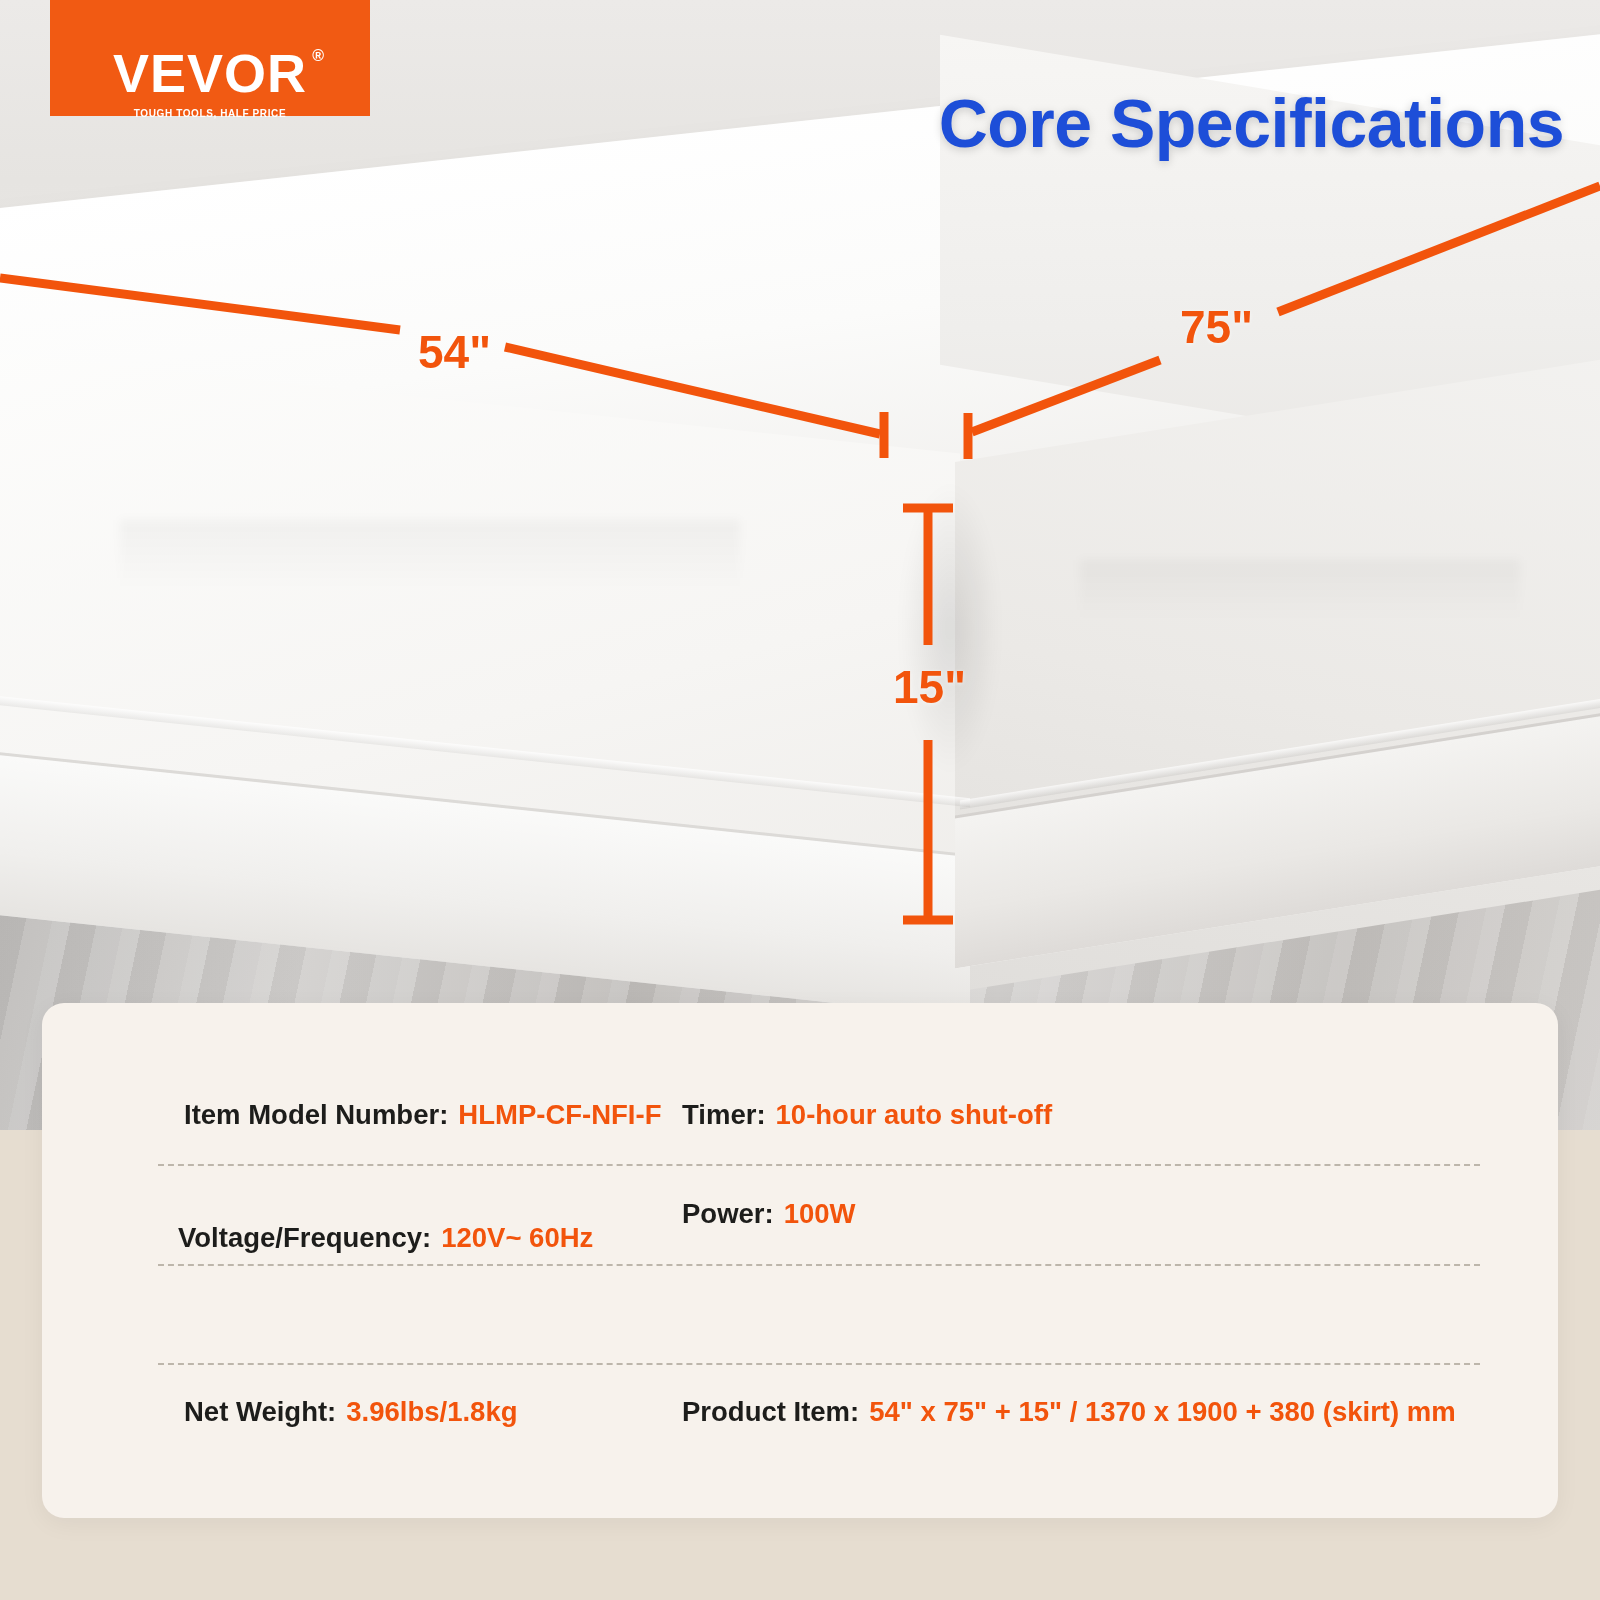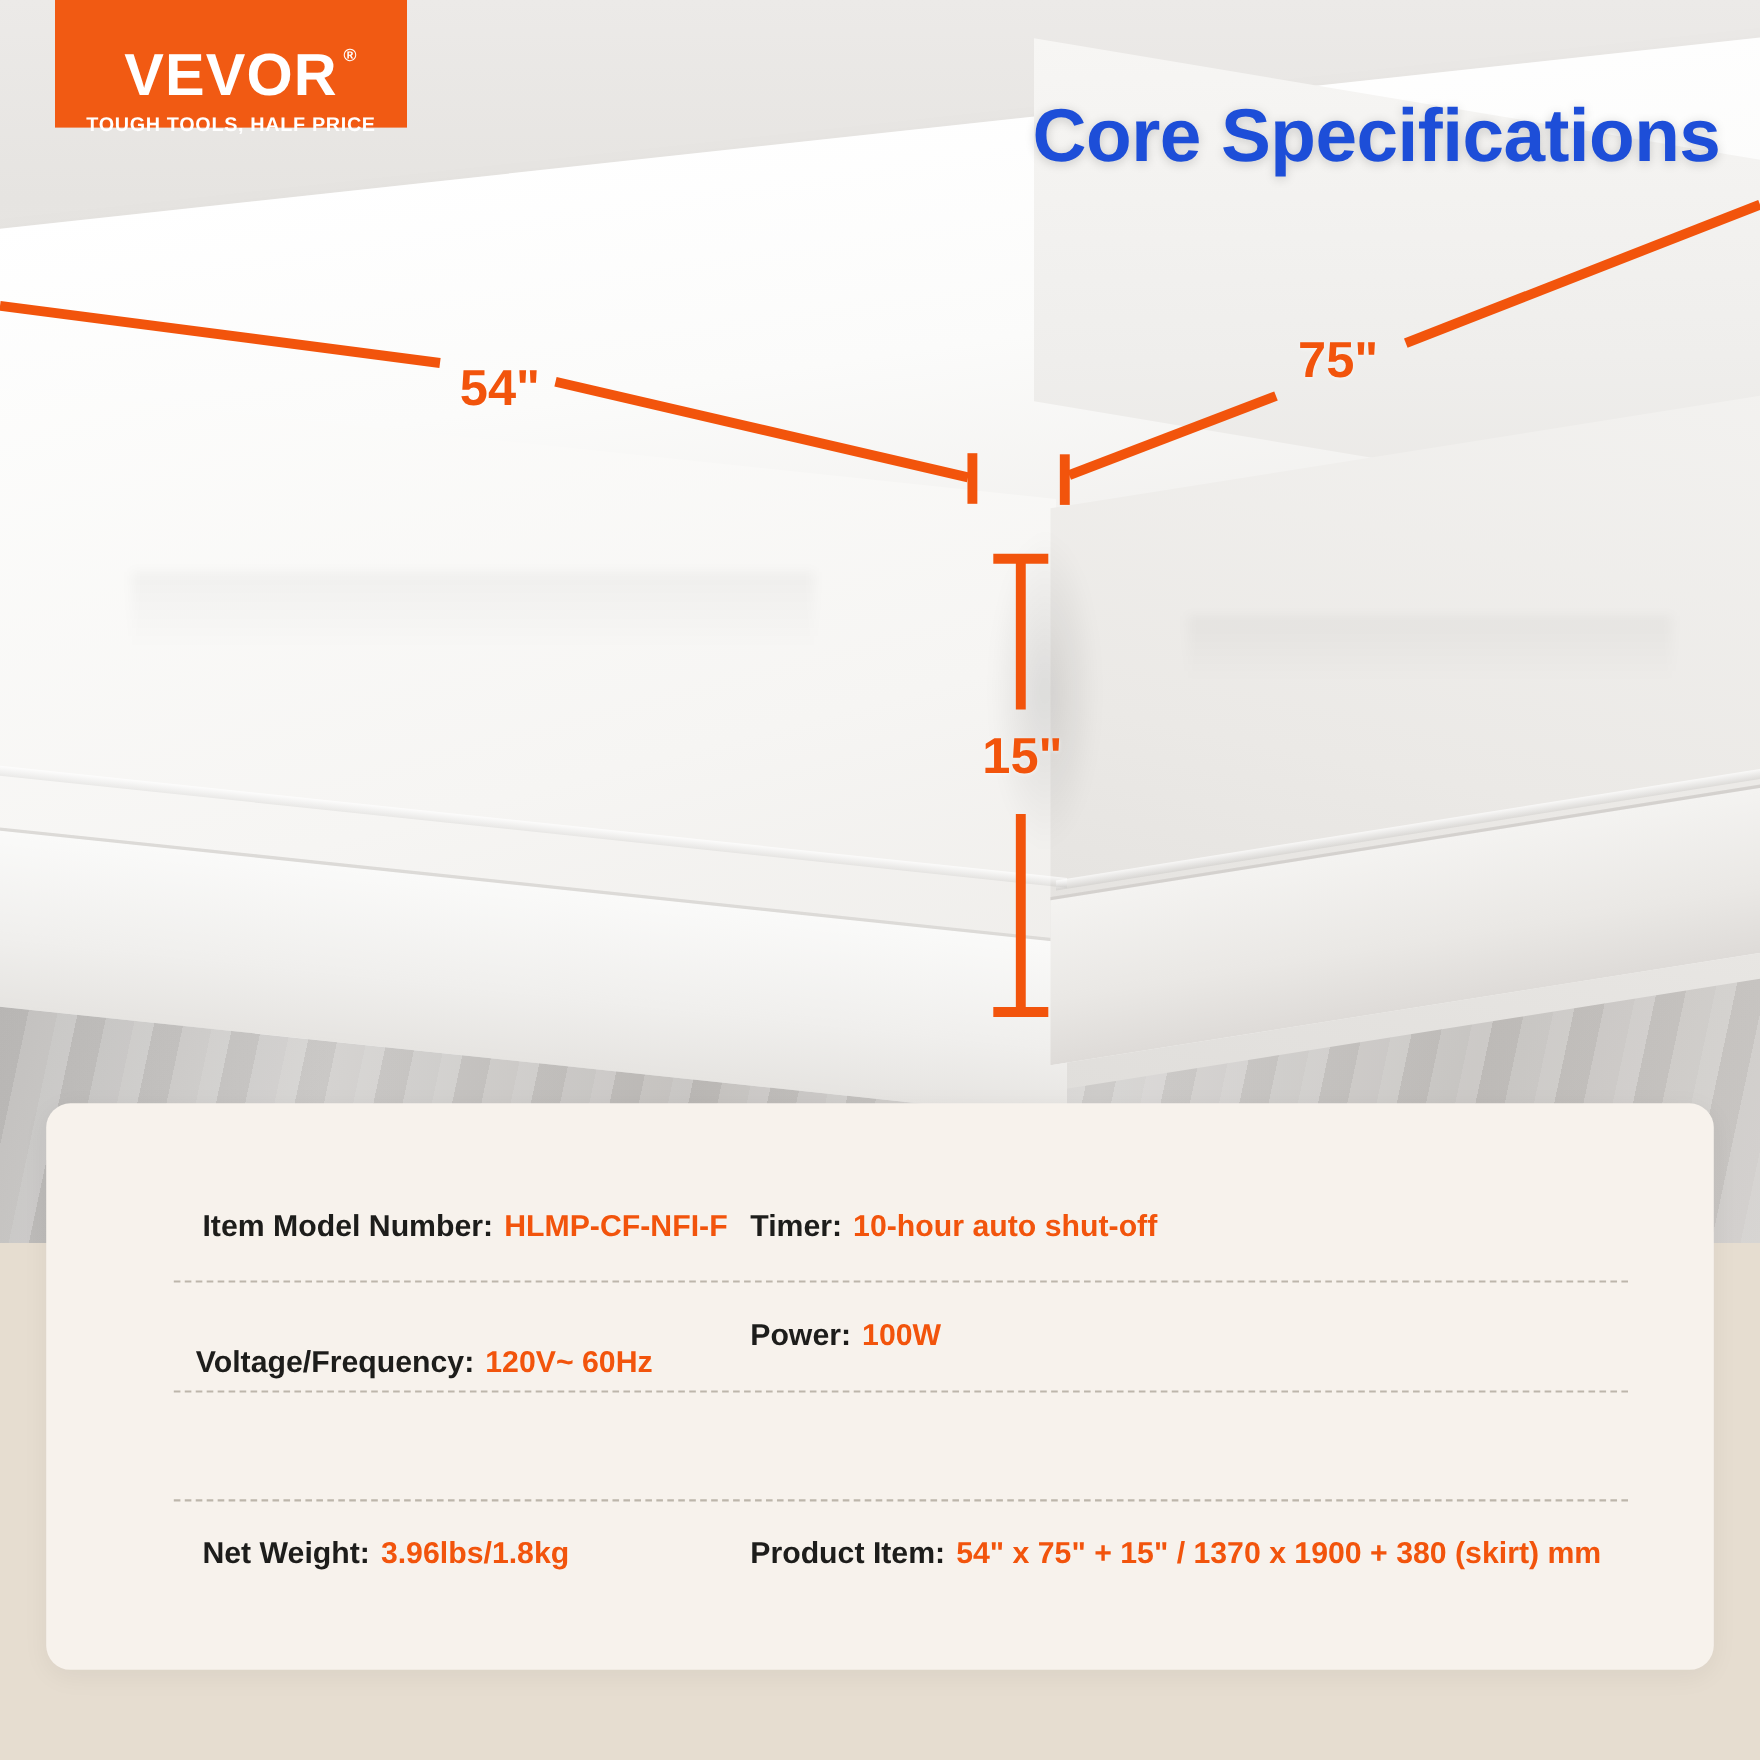--- a/index.html
+++ b/index.html
@@ -177,21 +177,21 @@
   }
   .logo-reg {
     position: absolute;
     right: -18px;
     top: 2px;
     font-size: 16px;
     font-weight: 700;
   }
   .logo-tag {
     color: #ffffff;
-    font-size: 18px;
+    font-size: 10px;
     font-weight: 700;
     letter-spacing: 0.6px;
     margin-top: 8px;
   }
 
   
   .title {
     position: absolute;
     right: 36px;
     top: 84px;

